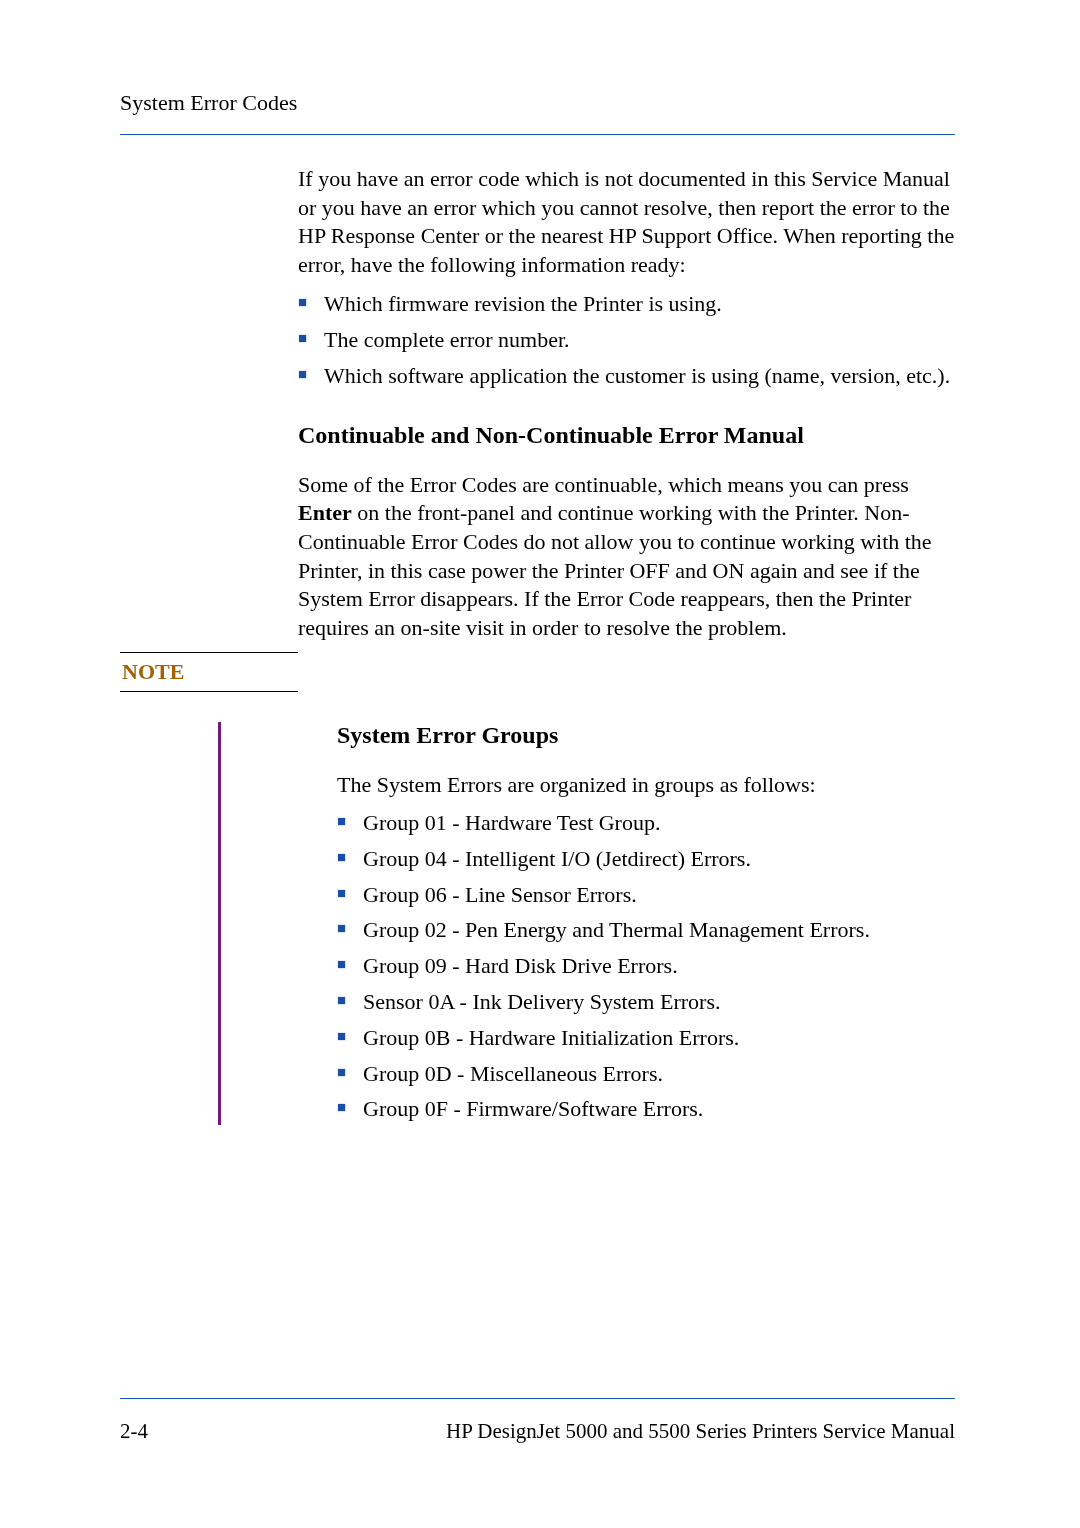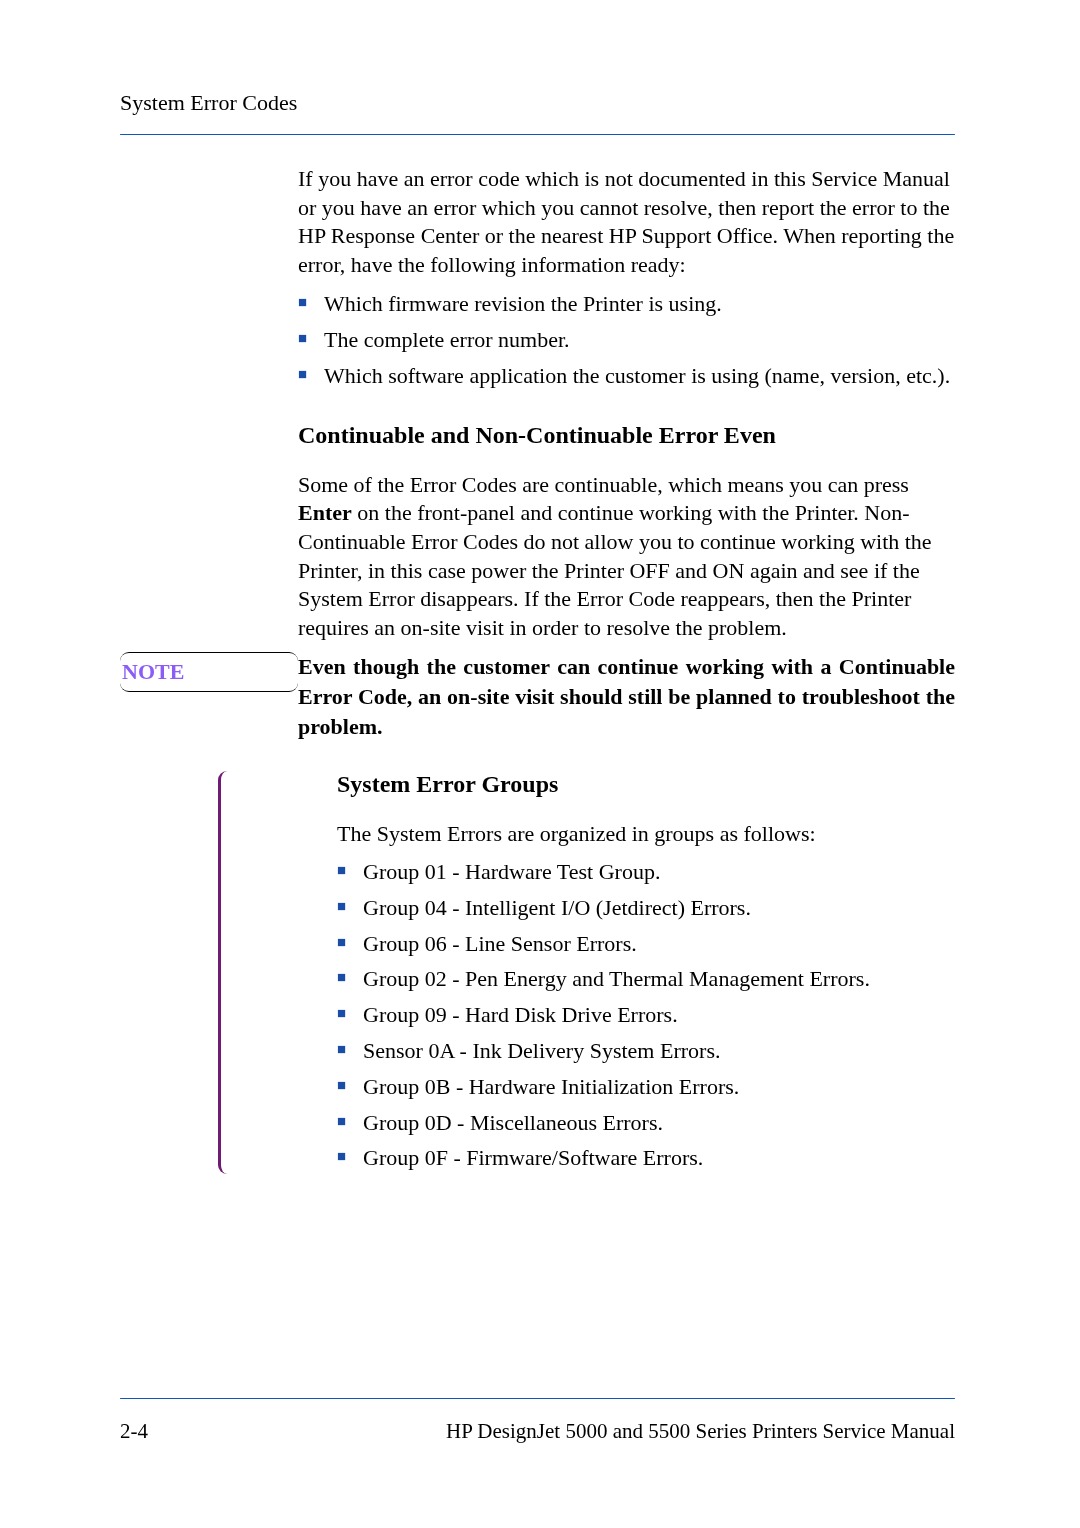--- a/index.html
+++ b/index.html
@@ -1,19 +1,18 @@
 <!DOCTYPE html>
 <html><head>
   <meta charset="utf-8">
   <style>
     * {
       margin: 0;
       padding: 0;
       box-sizing: border-box;
-      border-radius: 9px;
     }
     body {
       font-family: "Times New Roman", Times, serif;
       background: #ffffff;
       width: 1080px;
       height: 1528px;
       position: relative;
       color: #000000;
     }
     .page {
@@ -73,21 +72,21 @@
     .note-label-col {
       width: 178px;
       flex-shrink: 0;
       border-top: 1.5px solid #000;
       padding-top: 6px;
       padding-bottom: 6px;
       border-bottom: 1.5px solid #000;
       height: fit-content;
     }
     .note-label {
-      color: #8b5cf6;
+      color: #a16207;
       font-weight: bold;
       font-size: 22px;
       padding-left: 2px;
     }
     .note-text {
       font-size: 22px;
       font-weight: bold;
       line-height: 1.35;
       text-align: justify;
       flex: 1;
@@ -134,33 +133,32 @@
     <div class="body-text-block">
       <div class="para">If you have an error code which is not documented in this Service Manual or you have an error which you cannot resolve, then report the error to the HP Response Center or the nearest HP Support Office. When reporting the error, have the following information ready:</div>
     </div>
 
     <ul class="bullet-list">
       <li>Which firmware revision the Printer is using.</li>
       <li>The complete error number.</li>
       <li>Which software application the customer is using (name, version, etc.).</li>
     </ul>
 
-    <div class="section-heading">Continuable and Non-Continuable Error Even</div>
+    <div class="section-heading">Continuable and Non-Continuable Error Manual</div>
 
     <div class="body-text-block">
       <div class="para">
         <span>Some of the Error Codes are continuable, which means you can press </span><span class="enter-bold">Enter</span><span> on the front-panel and continue working with the Printer. Non-Continuable Error Codes do not allow you to continue working with the Printer, in this case power the Printer OFF and ON again and see if the System Error disappears. If the Error Code reappears, then the Printer requires an on-site visit in order to resolve the problem.</span>
       </div>
     </div>
 
     <div class="note-block">
       <div class="note-label-col">
         <div class="note-label">NOTE</div>
       </div>
-      <div class="note-text">Even though the customer can continue working with a Continuable Error Code, an on-site visit should still be planned to troubleshoot the problem.</div>
     </div>
 
     <div class="changebar-section">
       <div class="section-heading" style="margin-top:20px;">System Error Groups</div>
       <div class="para">The System Errors are organized in groups as follows:</div>
       <ul class="bullet-list" style="margin-bottom:10px;">
         <li>Group 01 - Hardware Test Group.</li>
         <li>Group 04 - Intelligent I/O (Jetdirect) Errors.</li>
         <li>Group 06 - Line Sensor Errors.</li>
         <li>Group 02 - Pen Energy and Thermal Management Errors.</li>

